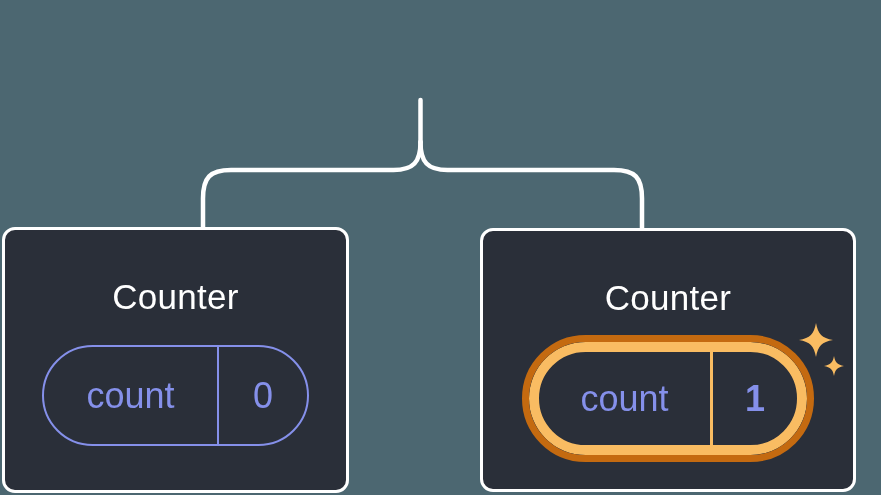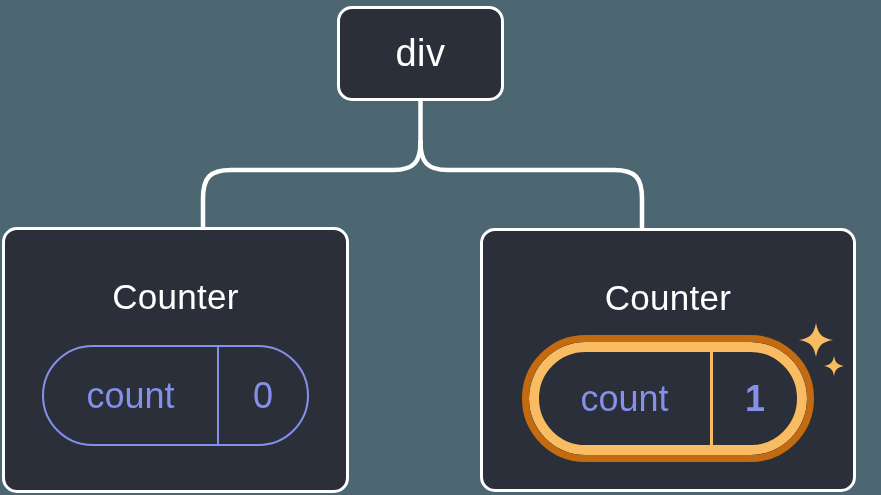--- a/index.html
+++ b/index.html
@@ -36,20 +36,21 @@
     justify-content: center;
     color: #FFFFFF;
     font-size: 38px;
     font-weight: 400;
     letter-spacing: 0.5px;
   }
   .counter-node {
     display: flex;
     flex-direction: column;
     align-items: center;
+    border-radius: 13px;
   }
   .counter-left {
     left: 2px; top: 227px;
     width: 347px; height: 266px;
   }
   .counter-right {
     left: 480px; top: 228px;
     width: 376px; height: 264px;
   }
   .counter-title {
@@ -131,23 +132,20 @@
 <div class="stage">
 
   <svg class="connector-svg" viewBox="0 0 881 495" xmlns="http://www.w3.org/2000/svg">
     <g fill="none" stroke="#FFFFFF" stroke-width="4.5" stroke-linecap="round">
       <path d="M 420.5 100 L 420.5 142"></path>
       <path d="M 420.5 142 C 420.5 162 413.5 170 393.5 170 L 231 170 C 210 170 203 177.5 203 198.5 L 203 228"></path>
       <path d="M 420.5 142 C 420.5 162 427.5 170 447.5 170 L 614 170 C 635 170 642 177.5 642 198.5 L 642 229"></path>
     </g>
   </svg>
 
-  <div class="node root-node">
-    <span>div</span>
-  </div>
 
   <div class="node counter-node counter-left">
     <div class="counter-title">Counter</div>
     <div class="pill">
       <div class="cell name">count</div>
       <div class="divider"></div>
       <div class="cell value">0</div>
     </div>
   </div>
 

